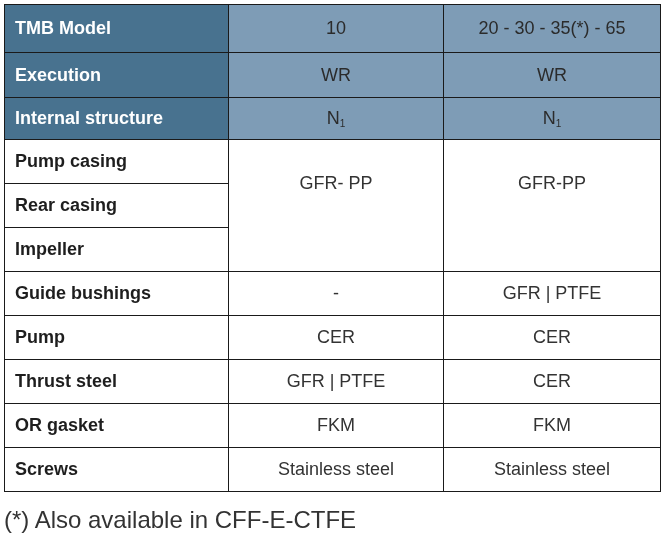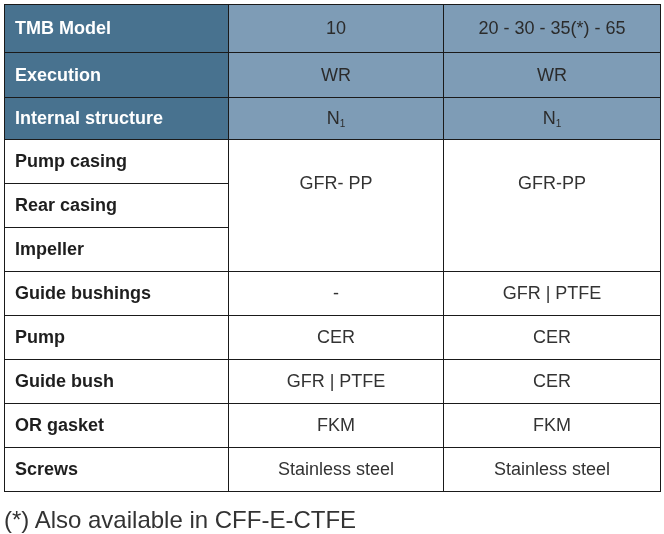--- a/index.html
+++ b/index.html
@@ -57,21 +57,21 @@
     <td class="lbl">Guide bushings</td>
     <td class="val">-</td>
     <td class="val">GFR | PTFE</td>
   </tr>
   <tr>
     <td class="lbl">Pump</td>
     <td class="val">CER</td>
     <td class="val">CER</td>
   </tr>
   <tr>
-    <td class="lbl">Guide bush</td>
+    <td class="lbl">Thrust steel</td>
     <td class="val">GFR | PTFE</td>
     <td class="val">CER</td>
   </tr>
   <tr>
     <td class="lbl">OR gasket</td>
     <td class="val">FKM</td>
     <td class="val">FKM</td>
   </tr>
   <tr>
     <td class="lbl">Screws</td>

